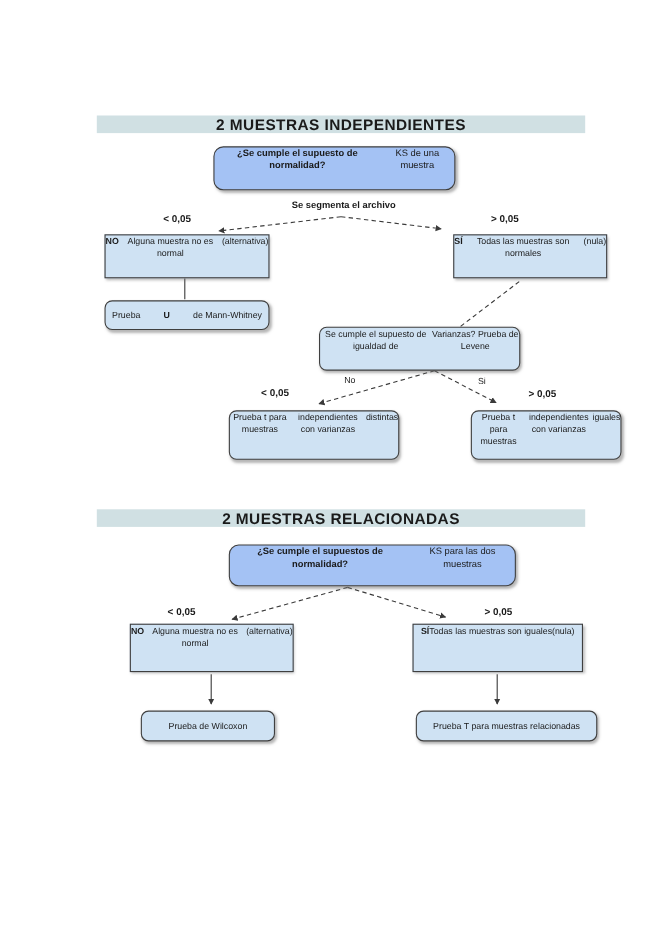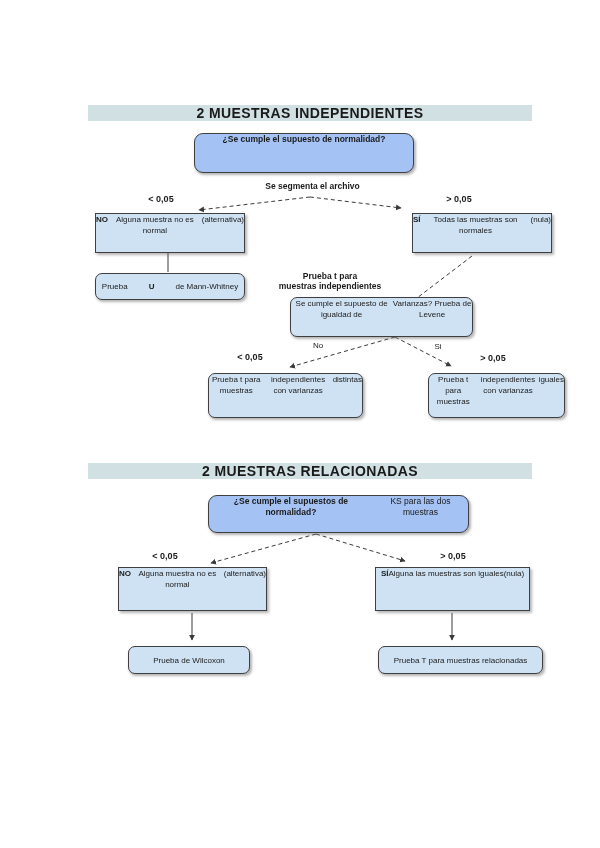--- a/index.html
+++ b/index.html
@@ -58,20 +58,21 @@
     <line x1="192" y1="613" x2="192" y2="640" stroke="#3a3a3a" stroke-width="1" marker-end="url(#arr)"></line>
     <line x1="452" y1="613" x2="452" y2="640" stroke="#3a3a3a" stroke-width="1" marker-end="url(#arr)"></line>
   </svg>
 
   <div class="section-header" style="left:88px;top:105px;width:444px;height:16px">
     <span>2 MUESTRAS INDEPENDIENTES</span>
   </div>
 
   <div class="box question" style="left:194px;top:133px;width:220px;height:40px">
     <div class="bold">¿Se cumple el supuesto de normalidad?</div>
+    <div>KS de una muestra</div>
   </div>
 
   <div class="lbl bold" style="left:240px;top:181px;width:145px;font-size:8.5px">Se segmenta el archivo</div>
 
   <div class="lbl threshold" style="left:130px;top:194px;width:62px">&lt; 0,05</div>
   <div class="lbl threshold" style="left:428px;top:194px;width:62px">&gt; 0,05</div>
 
   <div class="box" style="left:95px;top:213px;width:150px;height:40px">
     <div class="bold">NO</div>
     <div>Alguna muestra no es normal</div>
@@ -83,24 +84,20 @@
     <div>Todas las muestras son normales</div>
     <div>(nula)</div>
   </div>
 
   <div class="box rounded row" style="left:95px;top:273px;width:150px;height:27px">
     <span>Prueba</span>
     <span class="mw-letter">U</span>
     <span>de Mann-Whitney</span>
   </div>
 
-  <div class="lbl bold" style="left:270px;top:271px;width:120px;font-size:8.5px">
-    <div>Prueba t para</div>
-    <div>muestras independientes</div>
-  </div>
 
   <div class="box rounded" style="left:290px;top:297px;width:183px;height:40px">
     <div>Se cumple el supuesto de igualdad de</div>
     <div>Varianzas? Prueba de Levene</div>
   </div>
 
   <div class="lbl" style="left:298px;top:341px;width:40px">No</div>
   <div class="lbl" style="left:418px;top:342px;width:40px">Si</div>
 
   <div class="lbl threshold" style="left:219px;top:352px;width:62px">&lt; 0,05</div>
@@ -131,21 +128,21 @@
   <div class="lbl threshold" style="left:422px;top:551px;width:62px">&gt; 0,05</div>
 
   <div class="box" style="left:118px;top:567px;width:149px;height:44px">
     <div class="bold">NO</div>
     <div>Alguna muestra no es normal</div>
     <div>(alternativa)</div>
   </div>
 
   <div class="box" style="left:375px;top:567px;width:155px;height:44px">
     <div class="bold">SÍ</div>
-    <div>Alguna las muestras son iguales</div>
+    <div>Todas las muestras son iguales</div>
     <div>(nula)</div>
   </div>
 
   <div class="box rounded row" style="left:128px;top:646px;width:122px;height:28px">
     <span>Prueba de Wilcoxon</span>
   </div>
 
   <div class="box rounded row" style="left:378px;top:646px;width:165px;height:28px">
     <span>Prueba T para muestras relacionadas</span>
   </div>

